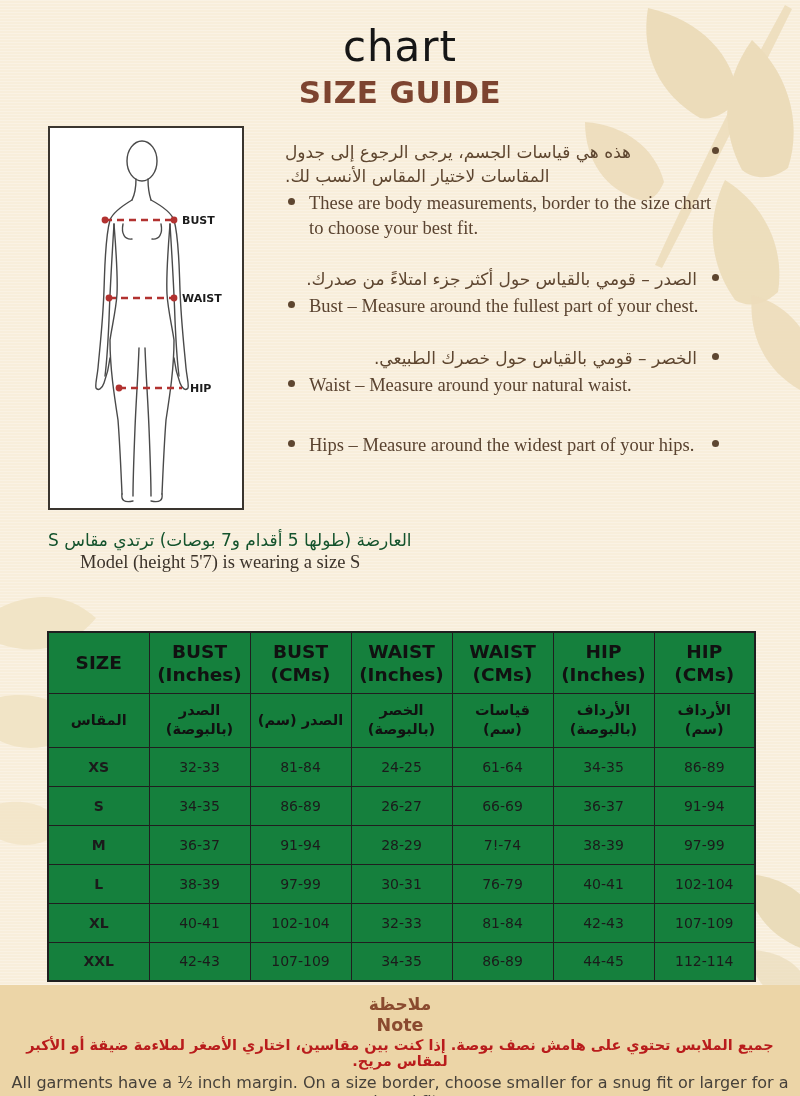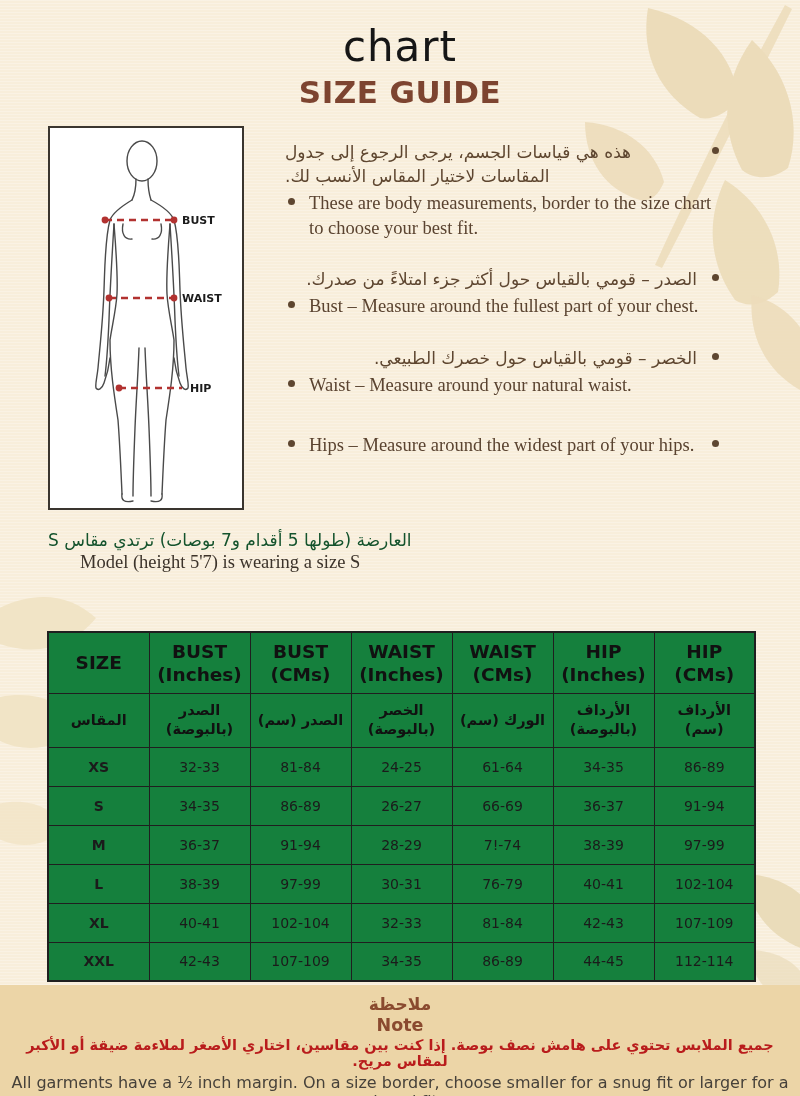--- a/index.html
+++ b/index.html
@@ -179,21 +179,21 @@
           <th>WAIST (Inches)</th>
           <th>WAIST (CMs)</th>
           <th>HIP (Inches)</th>
           <th>HIP (CMs)</th>
         </tr>
       <tr class="hrow-ar">
           <th>المقاس</th>
           <th>الصدر (بالبوصة)</th>
           <th>الصدر (سم)</th>
           <th>الخصر (بالبوصة)</th>
-          <th>الورك (سم)</th>
+          <th>قياسات (سم)</th>
           <th>الأرداف (بالبوصة)</th>
           <th>الأرداف (سم)</th>
         </tr>
     </thead>
     <tbody>
         <tr>
           <td class="size-cell">XS</td>
           <td>32-33</td>
           <td>81-84</td>
           <td>24-25</td>

